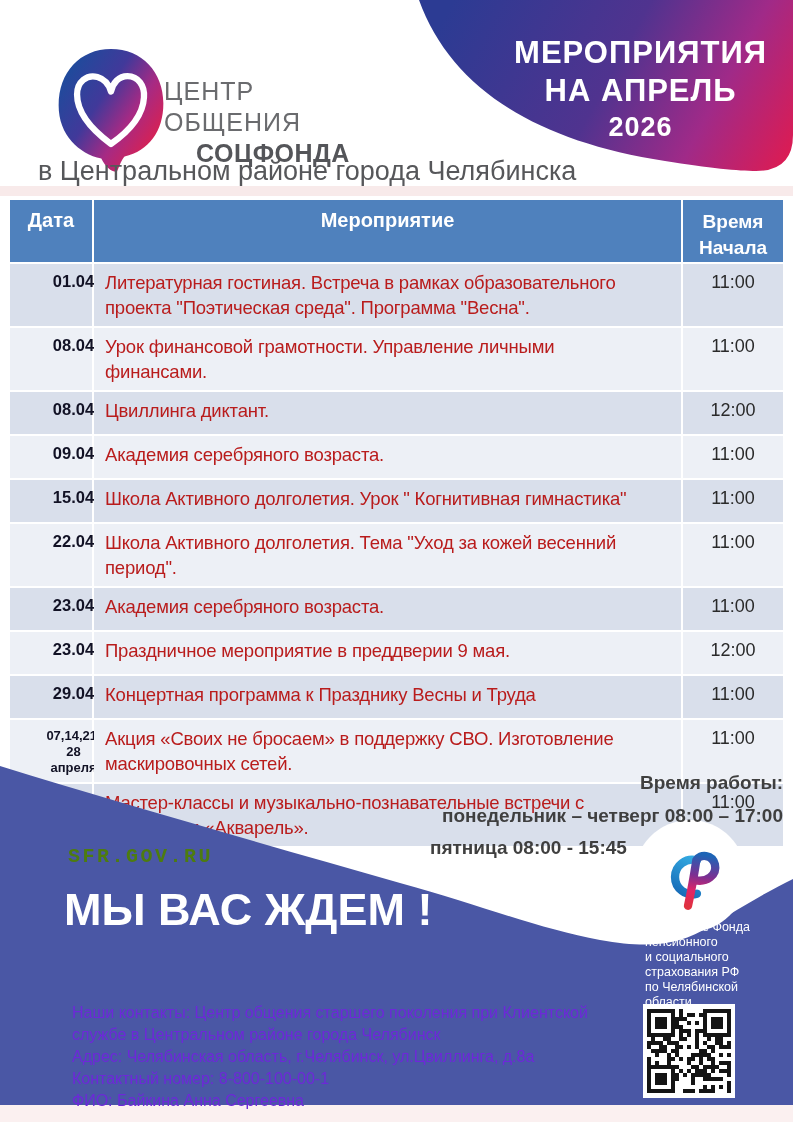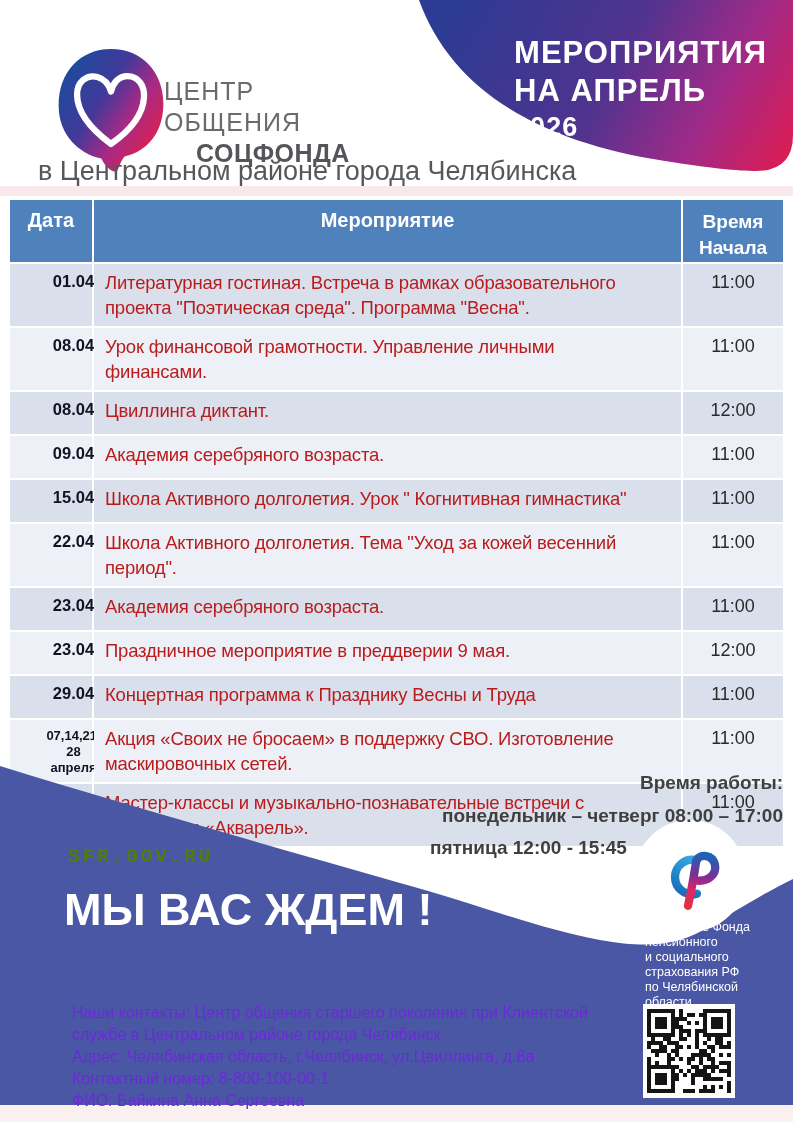--- a/index.html
+++ b/index.html
@@ -6,21 +6,21 @@
   .page{position:relative;width:793px;height:1122px;margin:0 auto;background:#ffffff;overflow:hidden;
         font-family:"Liberation Sans","DejaVu Sans",sans-serif;}
 
   
   .strip{position:absolute;left:0;width:793px;}
   .strip.top{top:186px;height:10px;background:#f8eaea;}
   .strip.bottom{top:1105px;height:17px;background:#fbf0f0;}
 
   
   .banner-svg{position:absolute;top:0;right:0;width:400px;height:180px;}
-  .banner-text{position:absolute;top:34px;right:26px;text-align:left;color:#ffffff;font-weight:bold;z-index:3;}
+  .banner-text{position:absolute;top:34px;right:26px;text-align:center;color:#ffffff;font-weight:bold;z-index:3;}
   .banner-text .l1,.banner-text .l2{font-size:31px;line-height:38px;letter-spacing:1px;}
   .banner-text .l3{font-size:27px;line-height:34px;letter-spacing:1px;}
 
   
   .logo-svg{position:absolute;left:52px;top:46px;width:118px;height:128px;}
   .logo-text{position:absolute;left:164px;top:76px;color:#6a6b6e;font-size:25px;line-height:31px;letter-spacing:1px;}
   .logo-text .l3{font-weight:bold;color:#545559;letter-spacing:0.5px;margin-left:32px;}
   .subtitle{position:absolute;left:38px;top:156px;font-size:27px;color:#56575a;}
 
   
@@ -192,21 +192,21 @@
     <circle cx="690" cy="143" r="56" fill="#ffffff"></circle>
     <g transform="translate(656,112) scale(0.64)">
       <path d="M64,24 A27,27 0 1 0 64,76" fill="none" stroke="url(#gc)" stroke-width="13" stroke-linecap="round"></path>
       <path d="M50,95 C56,68 60,44 63,24 C69,13 88,15 92,30 C96,47 79,59 61,55" fill="none" stroke="url(#gp)" stroke-width="13" stroke-linecap="round"></path>
     </g>
   </svg>
 
   <div class="work-hours">
     <div class="wh-title">Время работы:</div>
     <div class="wh-l1">понедельник  – четверг   08:00 – 17:00</div>
-    <div class="wh-l2">пятница 12:00  - 15:45</div>
+    <div class="wh-l2">пятница 08:00  - 15:45</div>
   </div>
 
   <div class="site">SFR.GOV.RU</div>
   <div class="slogan">
     <div>МЫ ВАС ЖДЕМ !</div>
   </div>
   <div class="contacts">Наши контакты: Центр общения старшего поколения при Клиентской
 службе в Центральном районе города Челябинск
 Адрес: Челябинская  область, г.Челябинск,  ул.Цвиллинга, д.8а
 Контактный номер: 8-800-100-00-1

